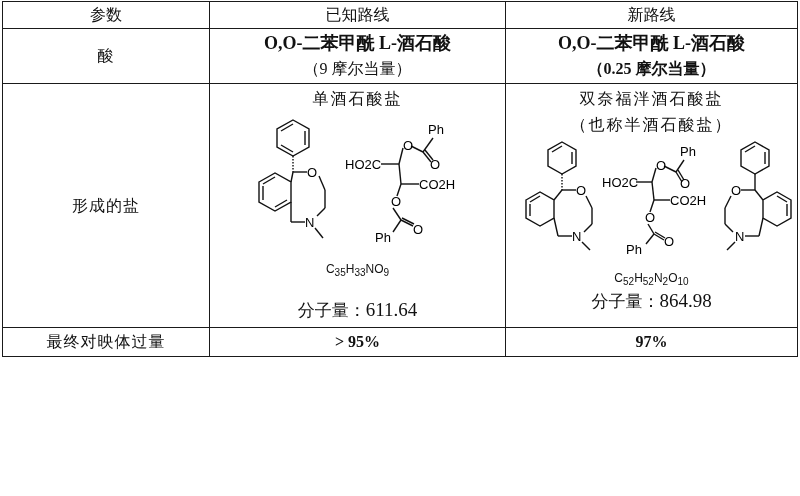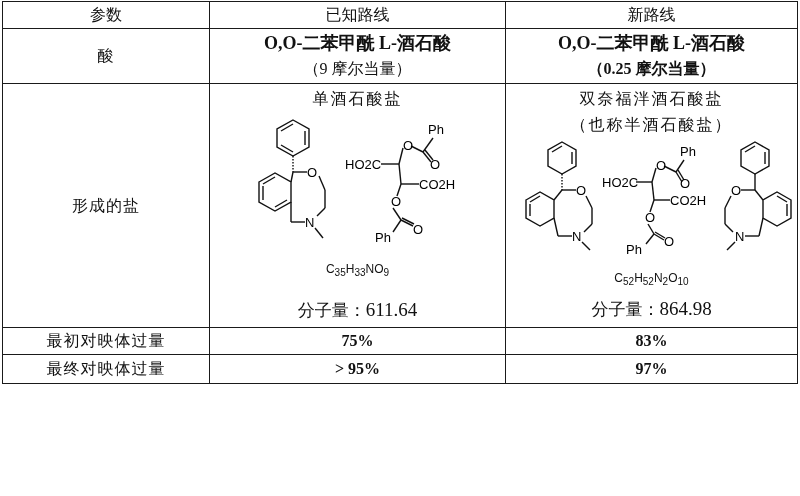--- a/index.html
+++ b/index.html
@@ -33,21 +33,21 @@
     }
     .b { font-weight: bold; font-family: "Liberation Serif", "DejaVu Serif", serif; font-size: 18px; }
     .hdr { font-size: 16px; }
     .lbl { font-size: 16px; letter-spacing: 1px; }
     .salt-name { font-size: 16px; line-height: 26px; letter-spacing: 2px; }
     .formula {
       font-family: "Liberation Sans", "DejaVu Sans", sans-serif;
       font-size: 12px;
       line-height: 14px;
     }
-    .mw { font-size: 17px; line-height: 24px; margin-top: 8px; }
+    .mw { font-size: 17px; line-height: 24px; }
     .mw .num { font-weight: normal; font-family: "Liberation Serif", serif; font-size: 19px; }
     svg text {
       font-family: "Liberation Sans", "DejaVu Sans", sans-serif;
       font-size: 13px;
     }
     .struct { display: block; margin: 0 auto; }
   </style>
 </head>
 <body>
 
@@ -199,25 +199,20 @@
         <text x="116" y="116">Ph</text>
         <text x="154" y="108">O</text>
         <text x="221" y="57">O</text>
         <text x="225" y="103">N</text>
       </svg>
       <div class="formula" style="margin-top:3px"><span>C</span><sub>52</sub><span>H</span><sub>52</sub><span>N</span><sub>2</sub><span>O</span><sub>10</sub></div>
       <div class="mw"><span>分子量：</span><span class="num">864.98</span></div>
     </td>
   </tr>
 
-  <tr style="height:27px">
-    <td class="lbl">最初对映体过量</td>
-    <td class="b">75%</td>
-    <td class="b">83%</td>
-  </tr>
 
 
   <tr style="height:29px">
     <td class="lbl">最终对映体过量</td>
     <td class="b">&gt; 95%</td>
     <td class="b">97%</td>
   </tr>
 </tbody>
   </table>
 

